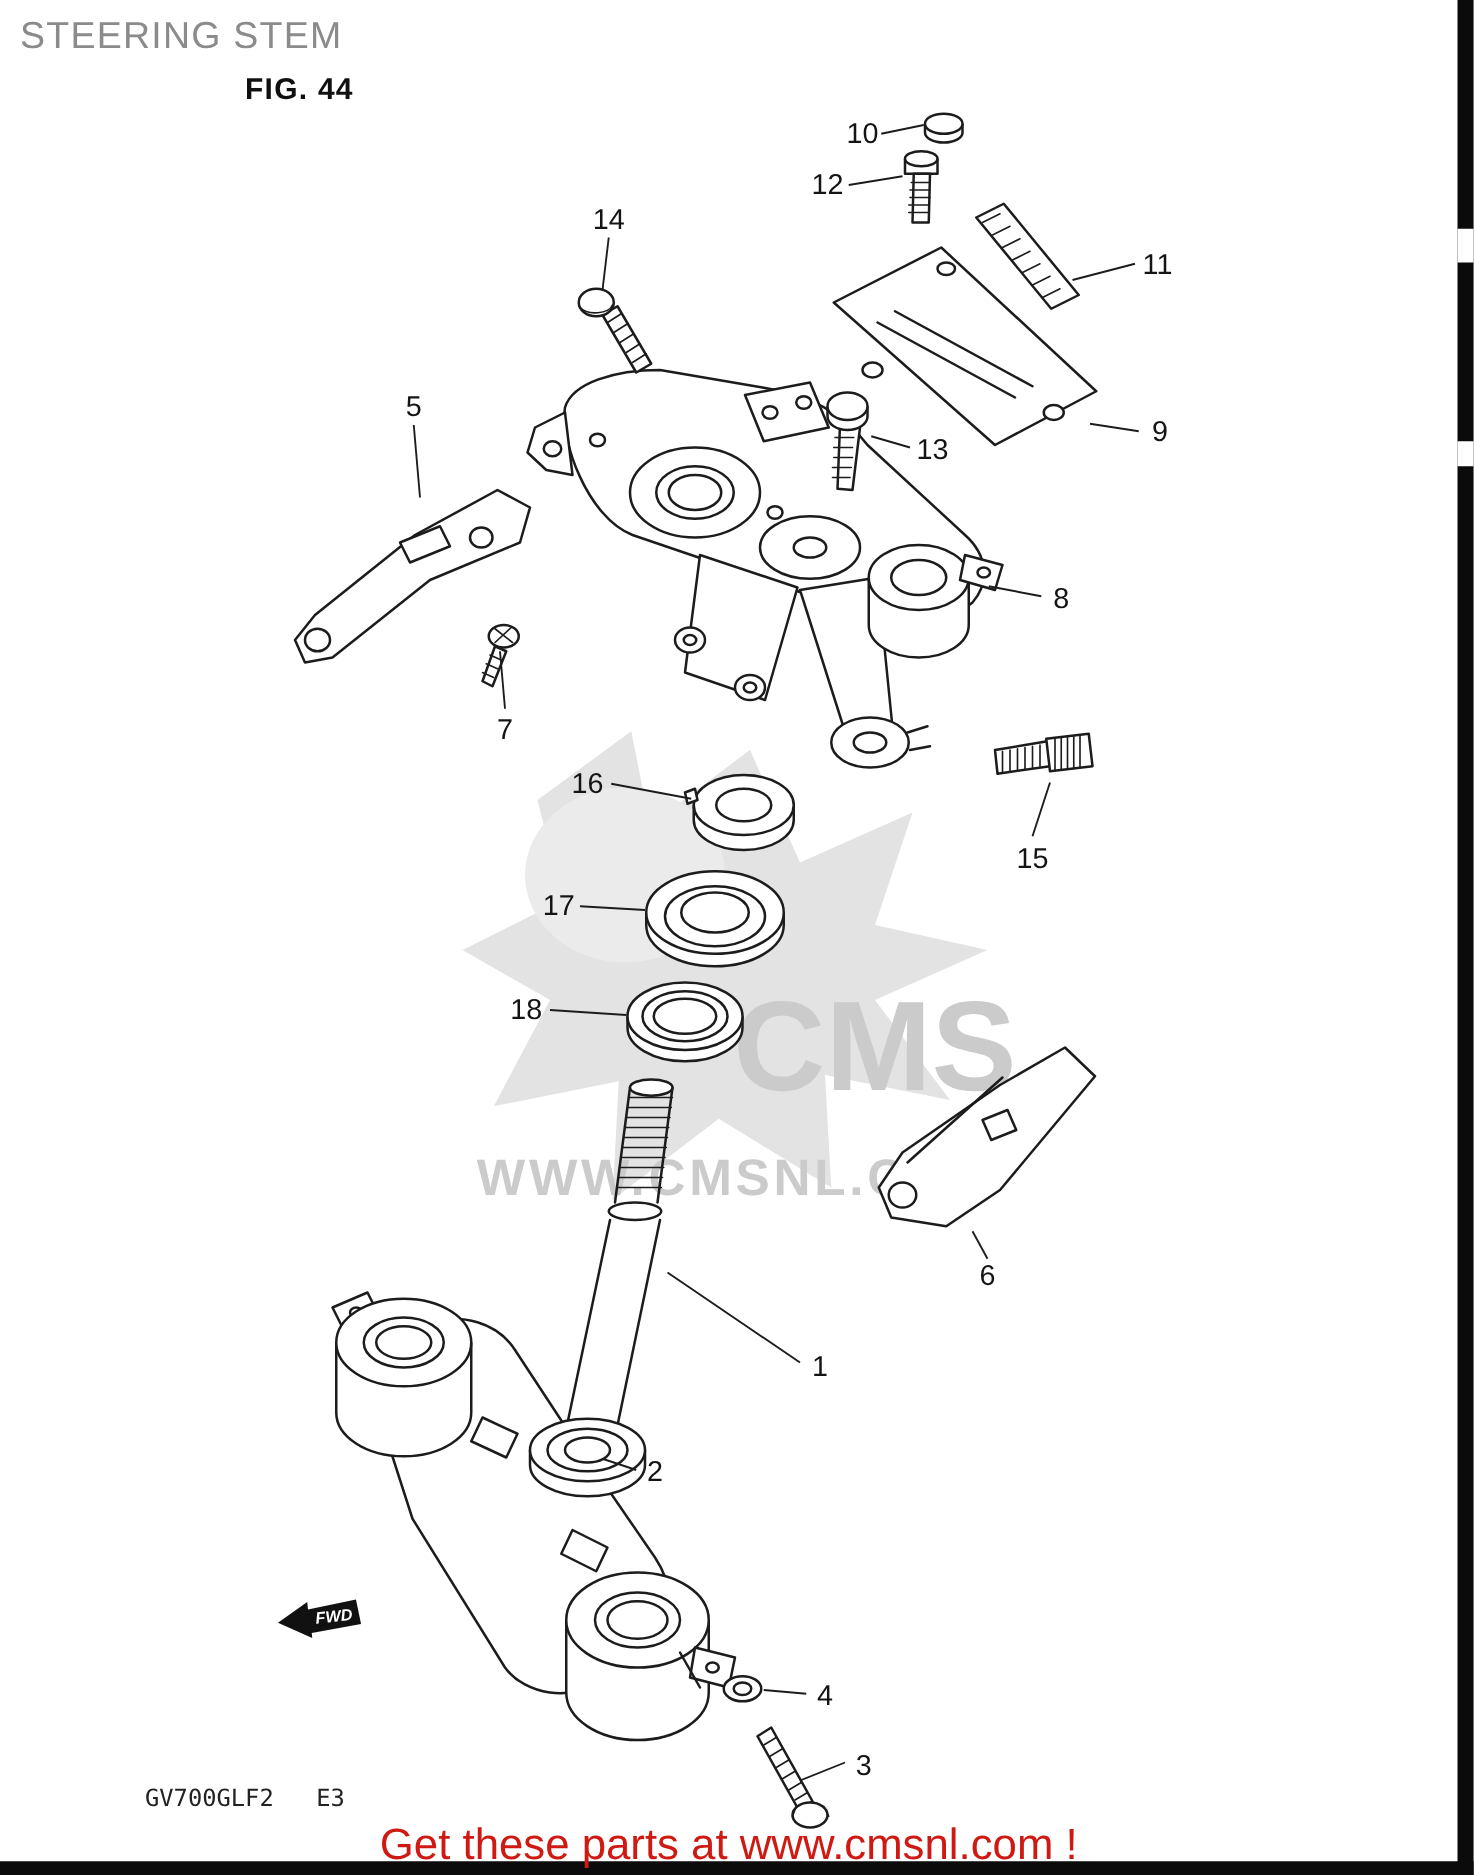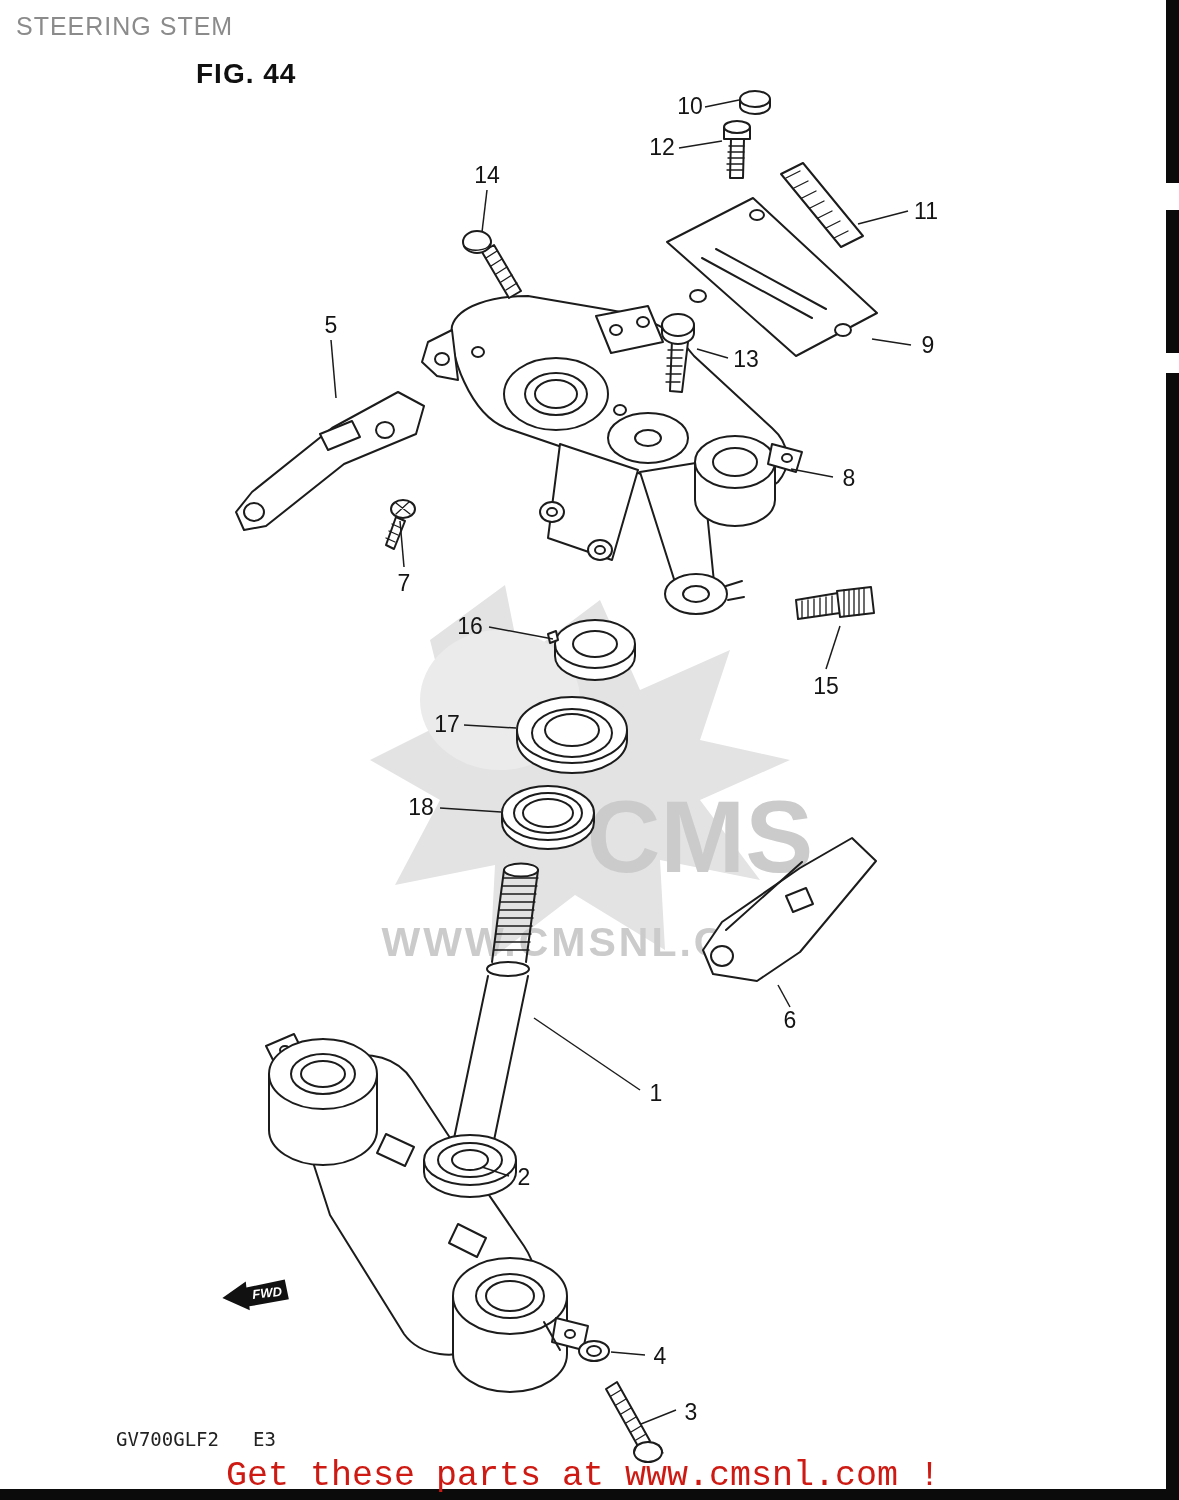--- a/index.html
+++ b/index.html
@@ -1,22 +1,22 @@
 <!DOCTYPE html>
 <html><head>
 <meta charset="utf-8">
 <style>
   *{box-sizing:border-box;margin:0;padding:0}
   html,body{width:1179px;height:1500px;background:#fff;overflow:hidden}
   .page{position:relative;width:1179px;height:1500px;background:#fff;font-family:"Liberation Sans",sans-serif}
-  .page-title{position:absolute;left:16px;top:12px;font-size:25px;letter-spacing:1px;color:#8b8b8b;z-index:4}
-  .fig-label{position:absolute;left:196px;top:58px;font-size:28px;font-weight:bold;color:#101010;letter-spacing:1px;z-index:4}
+  .page-title{position:absolute;left:16px;top:12px;font-size:30px;letter-spacing:1px;color:#8b8b8b;z-index:4}
+  .fig-label{position:absolute;left:196px;top:58px;font-size:24px;font-weight:bold;color:#101010;letter-spacing:1px;z-index:4}
   .model-code{position:absolute;left:116px;top:1428px;font-family:"DejaVu Sans Mono",monospace;font-size:19px;color:#222;z-index:4}
   .model-code .variant{margin-left:34px}
-  .promo{position:absolute;left:0;right:13px;bottom:4px;text-align:center;font-family:Liberation Mono, monospace;font-size:35px;color:#ce1a12;z-index:5}
+  .promo{position:absolute;left:0;right:13px;bottom:4px;text-align:center;font-family:Liberation Sans, sans-serif;font-size:35px;color:#ce1a12;z-index:5}
   .right-bar{position:absolute;right:0;top:0;width:13px;height:1500px;background:#0b0b0b;z-index:6}
   .right-bar .gap1{position:absolute;left:0;top:183px;height:27px;width:13px;background:#fff}
   .right-bar .gap2{position:absolute;left:0;top:353px;height:20px;width:13px;background:#fff}
   .bottom-bar{position:absolute;left:0;bottom:0;width:1179px;height:11px;background:#0b0b0b;z-index:2}
   svg.diagram{position:absolute;left:0;top:0;width:1179px;height:1500px;z-index:3}
   .pf{fill:#fff;stroke:#1c1c1c;stroke-width:2;stroke-linejoin:round}
   .ln{fill:none;stroke:#1c1c1c;stroke-width:2;stroke-linecap:round;stroke-linejoin:round}
   .th{fill:none;stroke:#1c1c1c;stroke-width:1.3;stroke-linecap:round}
   #part-labels text{font-family:"Liberation Sans",sans-serif;font-size:23px;fill:#141414;text-anchor:middle}
   #part-labels line{stroke:#1c1c1c;stroke-width:1.5}

